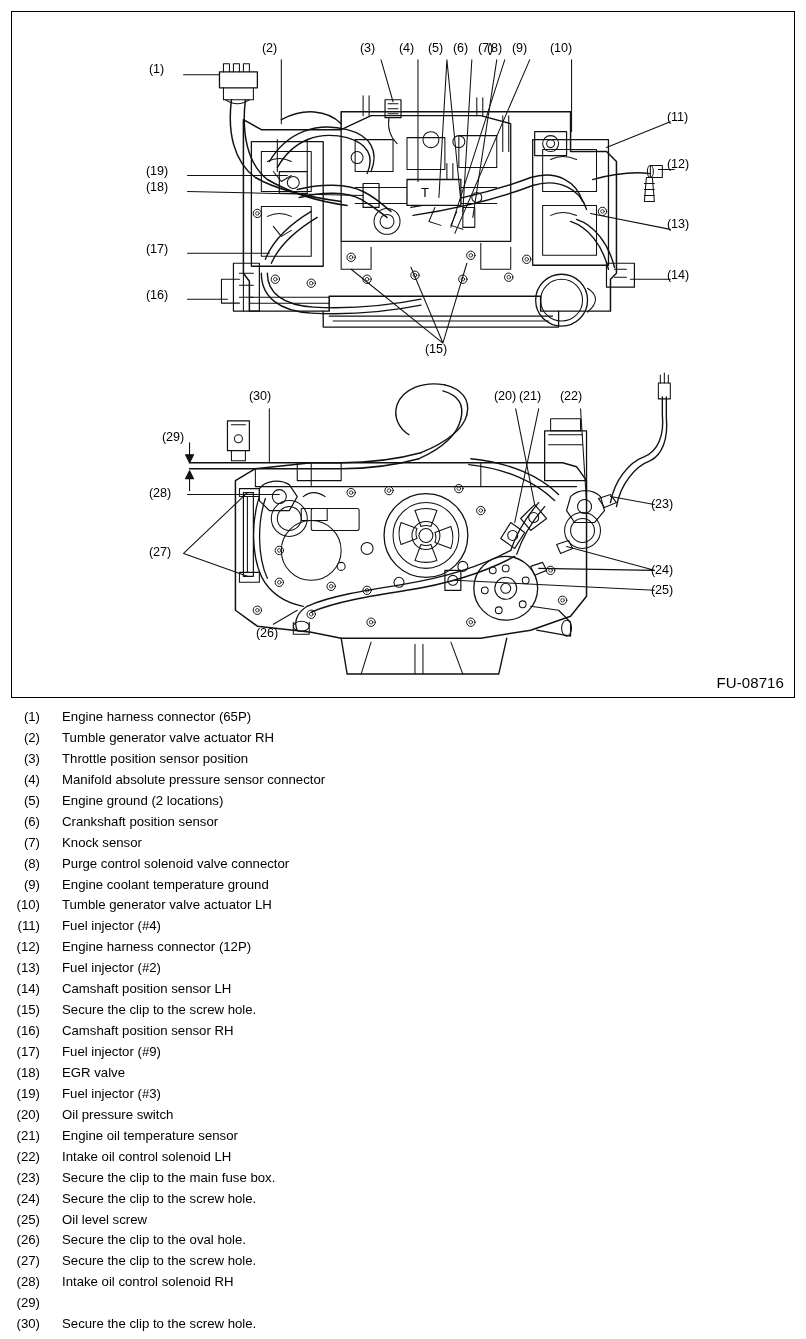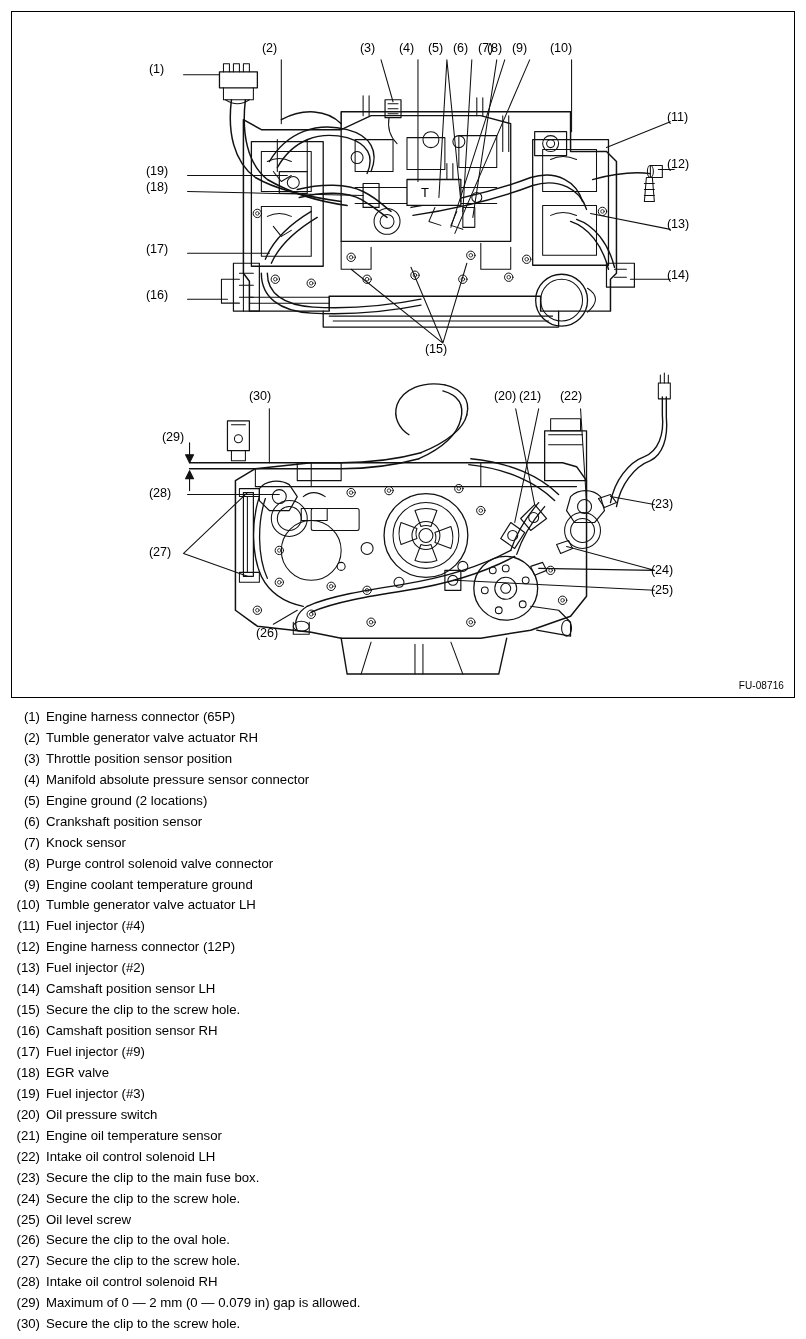--- a/index.html
+++ b/index.html
@@ -14,21 +14,21 @@
   #figure-frame{
     position:absolute;left:11px;top:11px;width:784px;height:687px;
     border:1.6px solid #000;box-sizing:border-box;background:#fff;
   }
   #figure-canvas{position:absolute;inset:0;}
   #figure-canvas svg{display:block;width:100%;height:100%;}
 
   
   #figure-code{
     position:absolute;right:10px;bottom:6px;
-    font-size:10px;letter-spacing:.1px;white-space:nowrap;
+    font-size:15px;letter-spacing:.1px;white-space:nowrap;
   }
 
   
   .callout{
     position:absolute;font-size:12.6px;line-height:1;white-space:nowrap;
     letter-spacing:-.1px;
   }
 
   
   #legend{
@@ -36,21 +36,21 @@
   }
   .legend-row{
     display:flex;align-items:baseline;
     height:20.95px;
   }
   .legend-num{
     width:40px;text-align:right;flex:0 0 40px;
     font-size:13.2px;white-space:nowrap;
   }
   .legend-text{
-    margin-left:6px;font-size:13.2px;white-space:nowrap;
+    margin-left:22px;font-size:13.2px;white-space:nowrap;
   }
 </style>
 </head>
 <body>
 
 <div id="figure-frame">
 
   <div id="figure-canvas">
     <svg viewBox="0 0 784 687" preserveAspectRatio="none" aria-hidden="true">
       <defs>
@@ -541,20 +541,19 @@
   <div class="legend-row">
     <span class="legend-num">(27)</span>
     <span class="legend-text">Secure the clip to the screw hole.</span>
   </div>
   <div class="legend-row">
     <span class="legend-num">(28)</span>
     <span class="legend-text">Intake oil control solenoid RH</span>
   </div>
   <div class="legend-row">
     <span class="legend-num">(29)</span>
-    <span class="legend-text">Maximum of 0 — 2 mm (0 — 0.079 in) gap is allowed.</span>
   </div>
   <div class="legend-row">
     <span class="legend-num">(30)</span>
     <span class="legend-text">Secure the clip to the screw hole.</span>
   </div>
 
 </div>
 
 </body></html>

